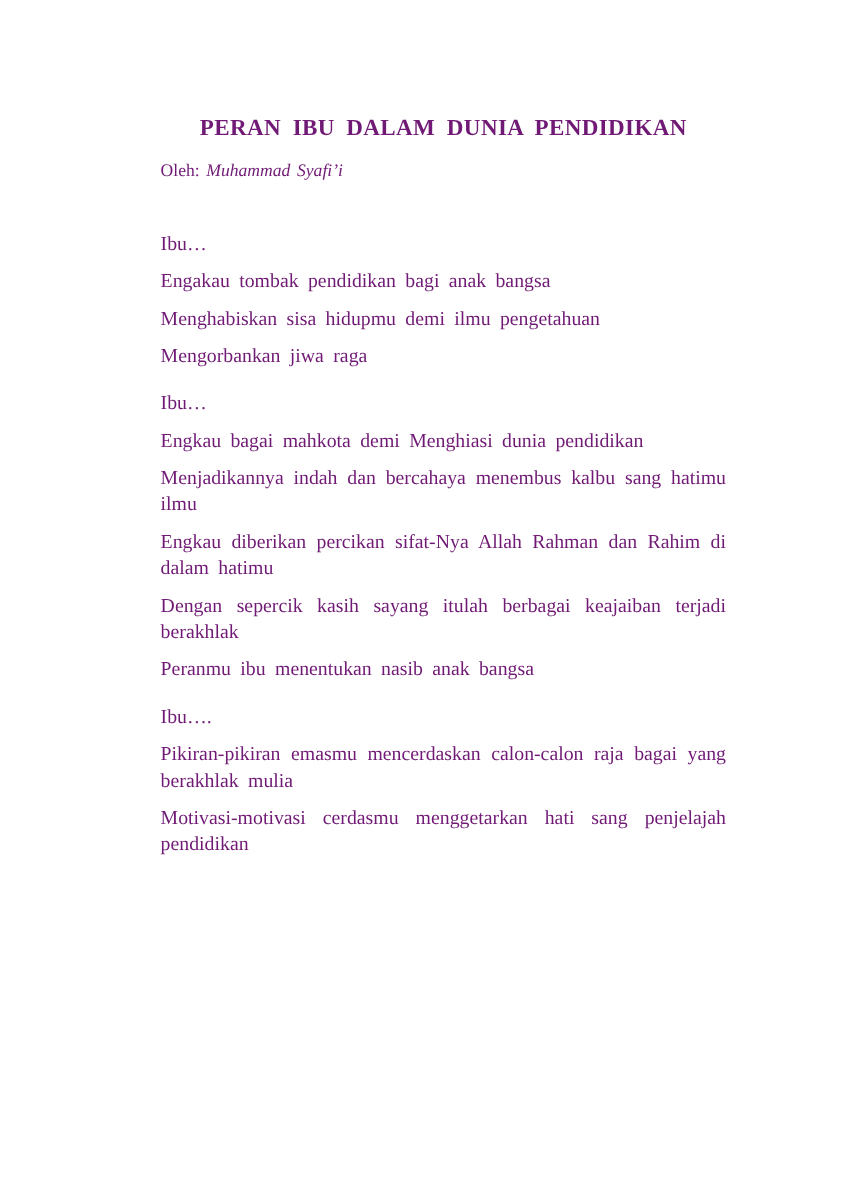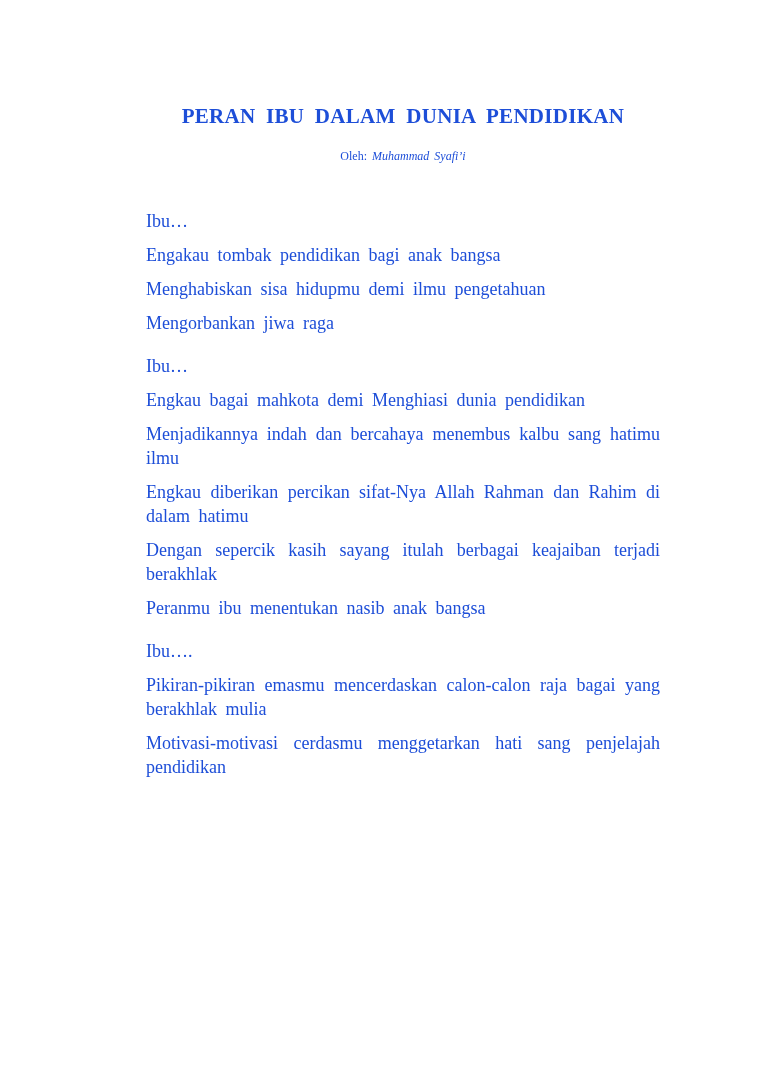--- a/index.html
+++ b/index.html
@@ -11,43 +11,42 @@
     height: 1086px;
     background: #ffffff;
     overflow: hidden;
   }
   .page {
     position: relative;
     width: 768px;
     height: 1086px;
     background: #ffffff;
     font-family: "Liberation Serif", "DejaVu Serif", serif;
-    color: #1d4ed8;
+    color: #701a75;
   }
   .doc-content {
     position: absolute;
     top: 0;
     left: 146px;
     width: 514px;
   }
   .doc-title {
     margin-top: 103px;
     font-size: 21px;
     line-height: 26px;
     font-weight: bold;
     text-align: center;
     word-spacing: 5px;
     letter-spacing: 0.3px;
     white-space: nowrap;
   }
   .byline {
     margin-top: 16px;
-    font-size: 12px;
+    font-size: 16px;
     line-height: 22px;
-    text-align: center;
     word-spacing: 2px;
   }
   .byline .author {
     font-style: italic;
   }
   .poem {
     margin-top: 42px;
   }
   .stanza {
     margin: 0 0 19px 0;

